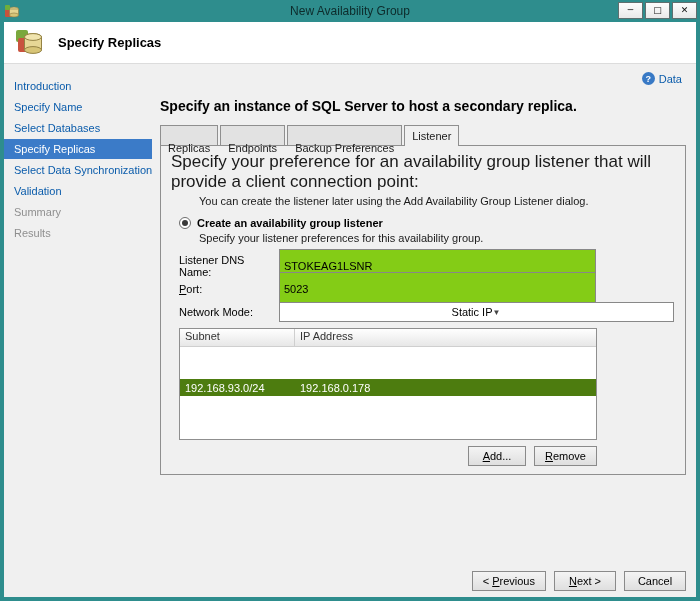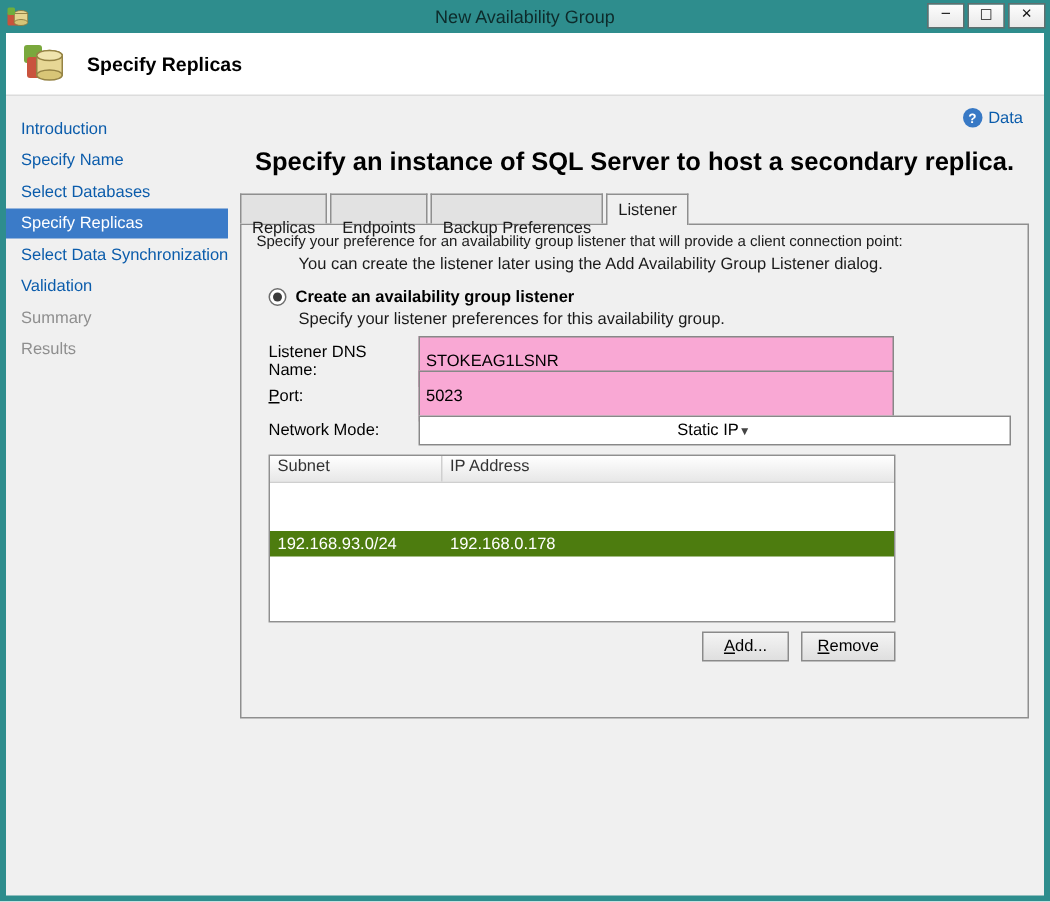--- a/index.html
+++ b/index.html
@@ -25,42 +25,42 @@
   
   .sidebar { flex:none; width:148px; padding-top:12px; }
   .side-item { font-size:11px; padding:4px 10px; margin-bottom:1px; color:#0b5cab; cursor:pointer; white-space:nowrap; }
   .side-item.active { background:#3b7bc8; color:#ffffff; }
   .side-item.disabled { color:#8f8f8f; cursor:default; }
 
   
   .main { flex:1; position:relative; padding:6px 10px 0 8px; min-width:0; }
   .help-link { position:absolute; top:8px; right:14px; display:flex; align-items:center; gap:4px; font-size:11px; color:#0b5cab; cursor:pointer; }
   .help-icon { width:13px; height:13px; border-radius:50%; background:#3879c5; color:#fff; font-size:9px; font-weight:bold; display:flex; align-items:center; justify-content:center; }
-  .instruction { margin-top:28px; font-size:17px; font-weight:bold; color:#000;text-align:center; }
+  .instruction { margin-top:28px; font-size:14px; font-weight:bold; color:#000; }
 
   
   .tabs { display:flex; align-items:flex-end; margin-top:10px; height:21px; position:relative; z-index:2; }
   .tab { font-size:11px; color:#1a1a1a; background:#e2e2e2; border:1px solid #8f8f8f; border-bottom:none; padding:16px 7px 3px; margin-right:2px; height:18px; cursor:pointer; white-space:nowrap; }
   .tab.active { background:#f0f0f0; height:21px; margin-bottom:-1px; padding-top:4px; position:relative; z-index:3; }
 
   .panel { position:relative; z-index:1; border:1px solid #8f8f8f; background:#f0f0f0; height:330px; padding:6px 10px; }
-  .panel-desc { font-size:10px; color:#1a1a1a; }
+  .panel-desc { font-size:17px; color:#1a1a1a; }
 
   .radio-row { display:flex; align-items:center; gap:6px; margin-left:8px; cursor:pointer; }
   .radio-row.first { margin-top:9px; }
   .radio-row.second { margin-top:10px; }
   .radio { width:12px; height:12px; flex:none; border:1px solid #6d6d6d; border-radius:50%; background:#fff; position:relative; }
   .radio.checked::after { content:""; position:absolute; left:2px; top:2px; right:2px; bottom:2px; border-radius:50%; background:#3a3a3a; }
   .radio-label { font-size:11px; font-weight:bold; color:#000; }
   .radio-sub { margin:3px 0 0 28px; font-size:11px; color:#1a1a1a; }
 
   .form { margin:12px 0 0 8px; }
   .form-row { display:flex; align-items:center; margin-bottom:3px; height:20px; }
   .form-label { flex:none; width:100px; font-size:11px; color:#000; }
-  .text-input { width:317px; height:20px; border:1px solid #888888; background:#f9a8d4; font-size:11px; font-family:"Liberation Sans", sans-serif; padding:16px 4px; color:#000; }
+  .text-input { width:317px; height:20px; border:1px solid #888888; background:#84cc16; font-size:11px; font-family:"Liberation Sans", sans-serif; padding:16px 4px; color:#000; }
   .combo { flex:1; height:20px; border:1px solid #888888; background:#fff; display:flex; align-items:center; justify-content:center; padding:0 4px 0 4px; font-size:11px; cursor:pointer; margin-right:1px; }
   .combo-arrow { font-size:8px; color:#444; padding-right:1px; }
 
   
   .grid { margin:6px 0 0 8px; width:418px; height:112px; border:1px solid #8f8f8f; background:#ffffff; display:flex; flex-direction:column; overflow:hidden; }
   .grid-header { flex:none; display:flex; height:18px; background:linear-gradient(#ffffff,#e7e7e7); border-bottom:1px solid #cfcfcf; }
   .grid-hcell { font-size:11px; color:#333; padding:1px 5px; border-right:1px solid #cfcfcf; }
   .grid-hcell.subnet { width:115px; flex:none; }
   .grid-hcell.ip { flex:1; border-right:none; }
   .grid-body { flex:1; }
@@ -186,15 +186,20 @@
 
           <div class="grid-buttons">
             <button class="btn"><u>A</u>dd...</button>
             <button class="btn"><u>R</u>emove</button>
           </div>
 
         </div>
       </div>
     </div>
 
+    <div class="footer">
+      <button class="btn">&lt; <u>P</u>revious</button>
+      <button class="btn"><u>N</u>ext &gt;</button>
+      <button class="btn">Cancel</button>
+    </div>
 
   </div>
 </div>
 
 </body></html>

